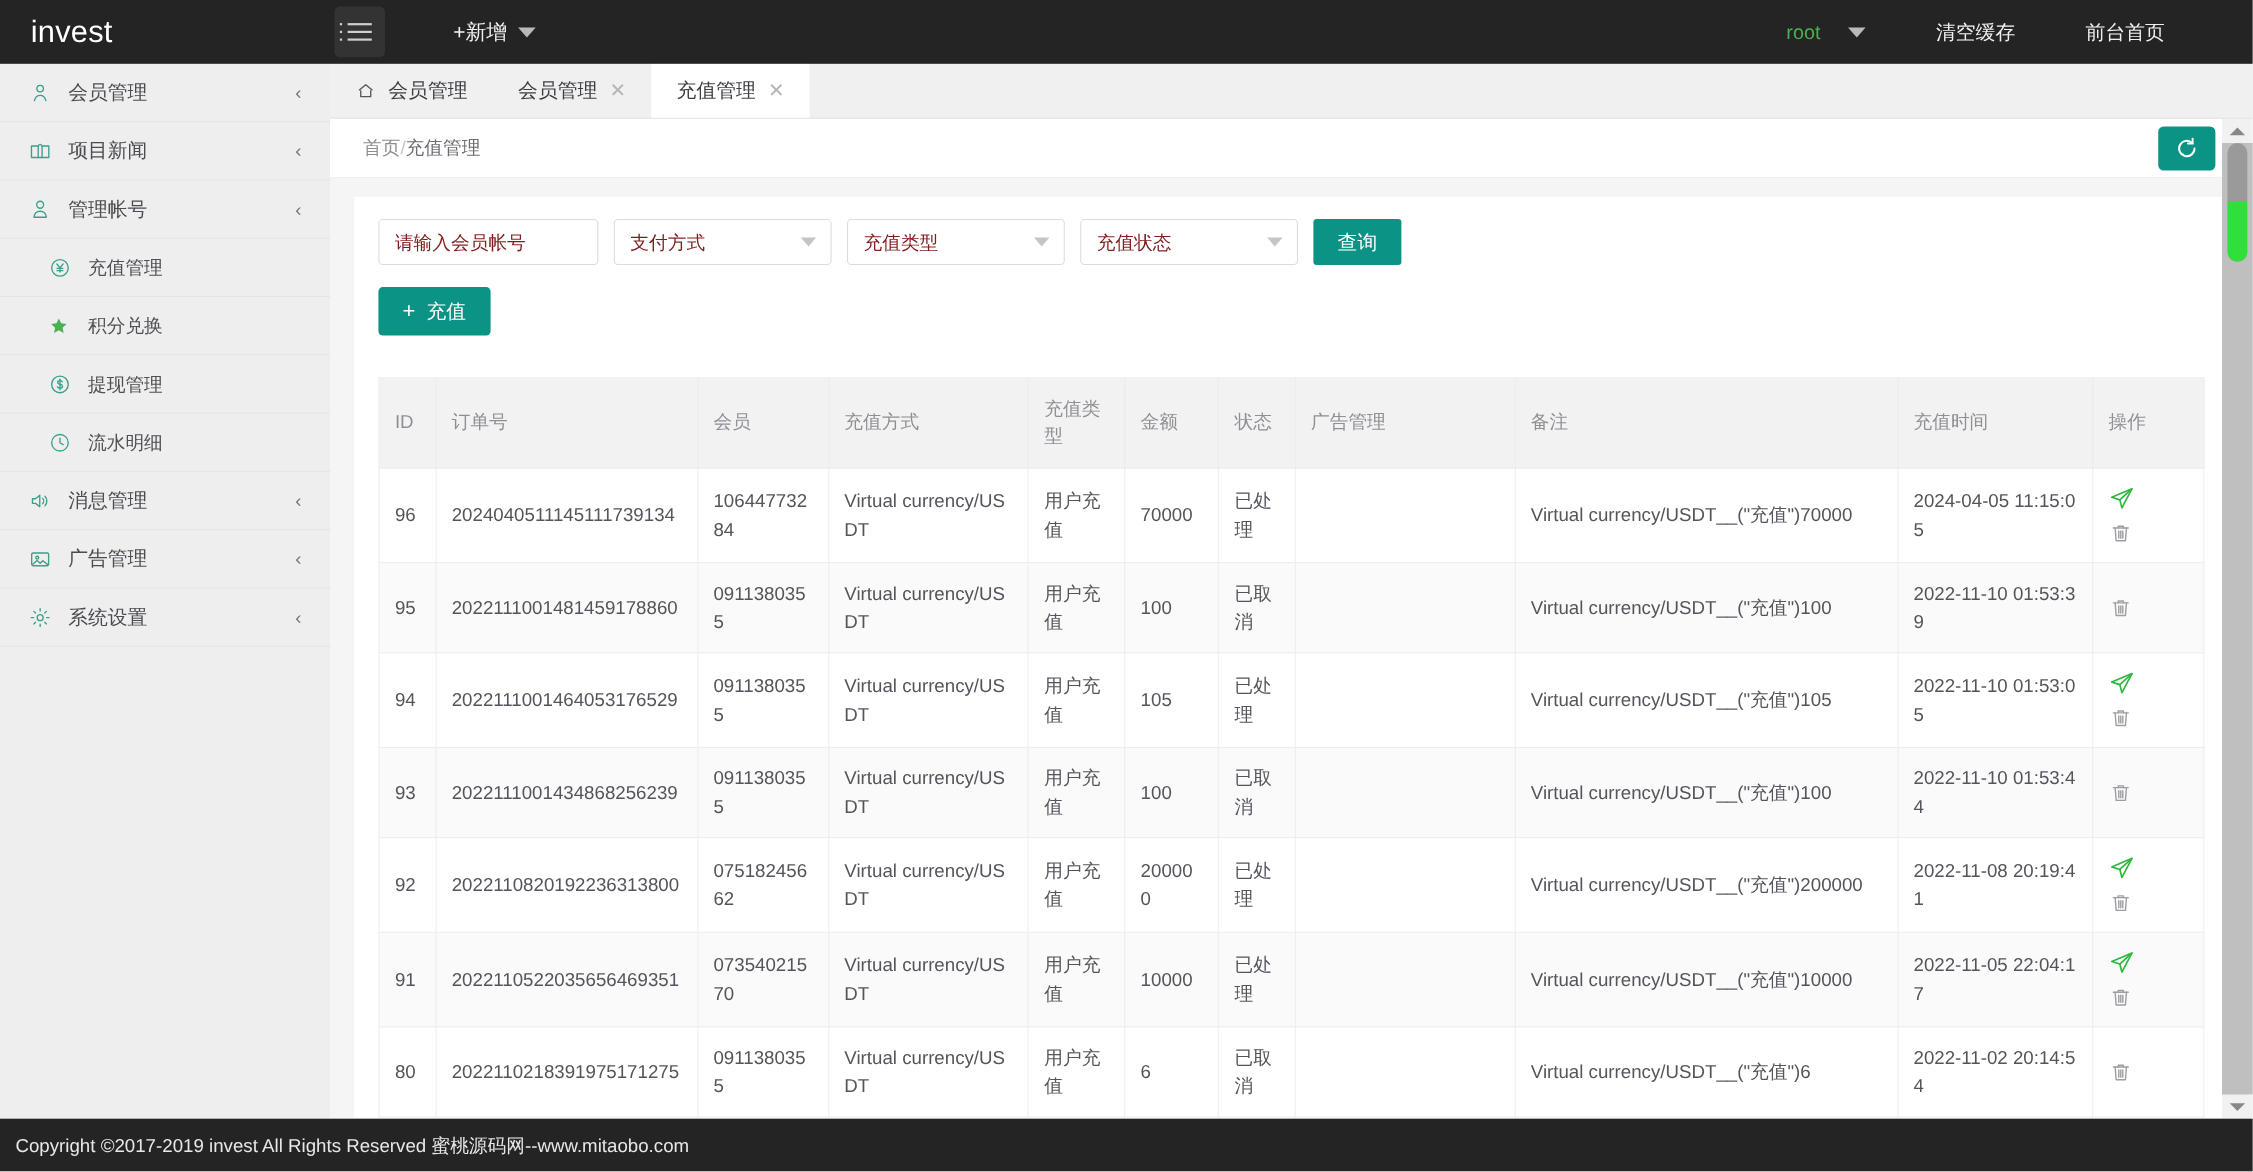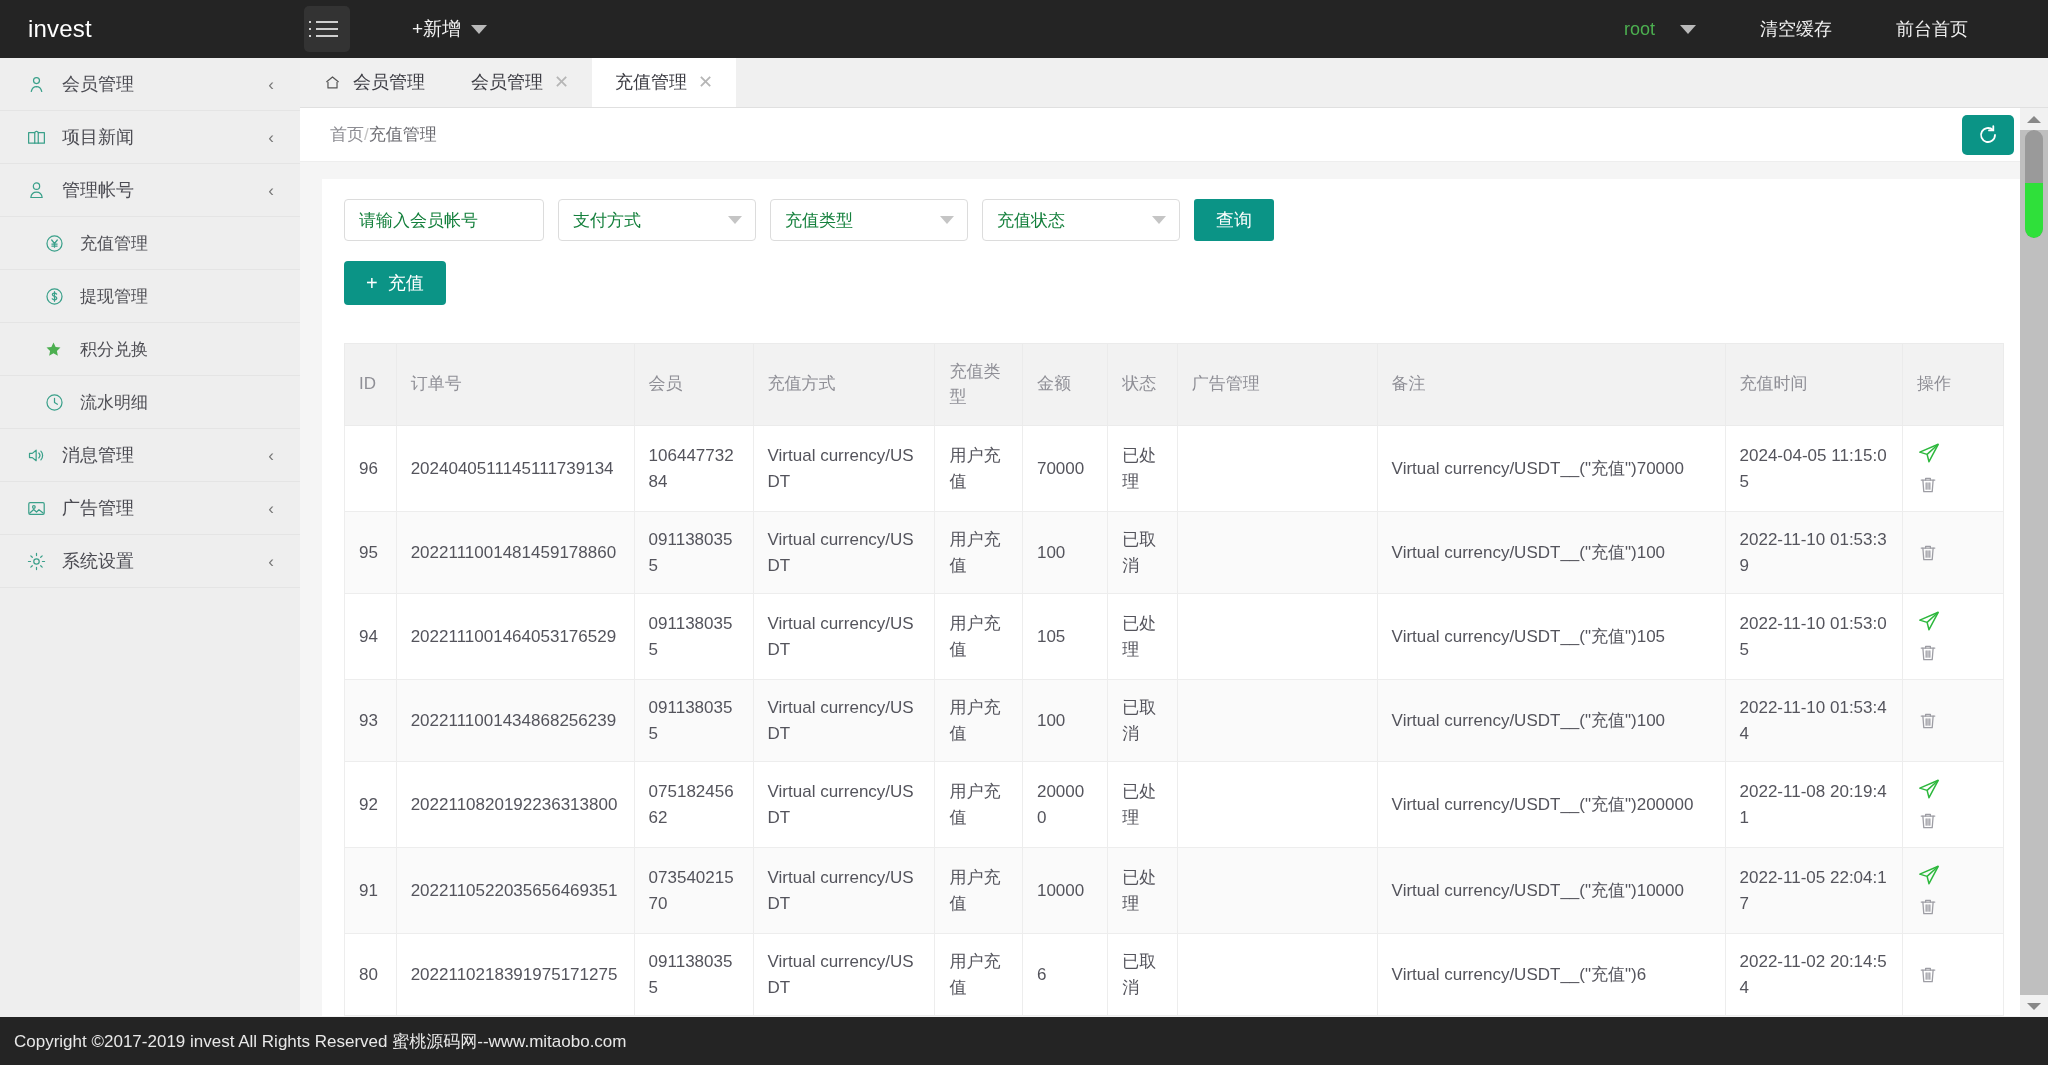--- a/index.html
+++ b/index.html
@@ -12,21 +12,21 @@
   body { position: relative; }
 
   
   #topbar {
     position: absolute; top: 0; left: 0; width: 2048px; height: 58px;
     background: #242424; display: flex; align-items: center;
     z-index: 30;
   }
   #brand {
     width: 300px; height: 58px; display: flex; align-items: center;
-    padding-left: 28px; color: #ffffff; font-size: 24px; letter-spacing: .2px;
+    padding-left: 28px; color: #ffffff; font-size: 28px; letter-spacing: .2px;
   }
   #hamburger {
     width: 46px; height: 46px; background: #333333; border-radius: 5px;
     display: flex; flex-direction: column; justify-content: center;
     align-items: center; gap: 5px; margin-left: 4px; cursor: pointer;
   }
   #hamburger i {
     display:block; width: 22px; height: 2px; background: #cfcfcf; position: relative;
   }
   #hamburger i::before{
@@ -109,21 +109,21 @@
 
   #panel {
     margin: 17px 22px 0 22px; background: #ffffff; padding: 0 0 0 0;
     min-height: 300px;
   }
   #filterbar {
     display: flex; align-items: center; padding: 20px 22px 0 22px; gap: 0;
   }
   .f-input, .f-select {
     height: 42px; border: 1px solid #dcdcdc; background: #fff;
-    border-radius: 4px; font-size: 17px; color: #15803d;
+    border-radius: 4px; font-size: 17px; color: #7f1d1d;
     display: flex; align-items: center; padding: 0 14px; margin-right: 14px;
     position: relative; cursor: text;
   }
   .f-input { width: 200px; }
   .f-select { width: 198px; cursor: pointer; }
   .f-select .sel-caret {
     position: absolute; right: 13px; top: 50%; margin-top: -4px;
     width: 0; height: 0; border-left: 7px solid transparent;
     border-right: 7px solid transparent; border-top: 8px solid #c5c5c5;
   }
@@ -278,35 +278,35 @@
           <path d="M8.8 8l3.2 4 3.2-4"></path>
           <path d="M9 12.6h6"></path>
           <path d="M9 14.9h6"></path>
           <path d="M12 12v4.2"></path>
         </svg>
       </span>
       <span class="s-label">充值管理</span>
     </div>
     <div class="s-item sub">
       <span class="s-ico">
+        <svg width="19" height="19" viewBox="0 0 24 24" fill="#4caf50" stroke="none">
+          <path d="M12 3.2l2.7 5.6 6.1.8-4.5 4.2 1.2 6-5.5-3-5.5 3 1.2-6L3.2 9.6l6.1-.8z"></path>
+        </svg>
+      </span>
+      <span class="s-label">积分兑换</span>
+    </div>
+    <div class="s-item sub">
+      <span class="s-ico">
         <svg width="21" height="21" viewBox="0 0 24 24" fill="none" stroke="#3aa08a" stroke-width="1.4" stroke-linecap="round" stroke-linejoin="round">
           <circle cx="12" cy="12" r="8.6"></circle>
           <path d="M14.4 9.3c-.5-.8-1.4-1.2-2.4-1.2-1.4 0-2.4.7-2.4 1.8 0 2.5 5 1.3 5 3.9 0 1.2-1.1 2-2.6 2-1.1 0-2.1-.4-2.6-1.3"></path>
           <path d="M12 6.5v11"></path>
         </svg>
       </span>
       <span class="s-label">提现管理</span>
-    </div>
-    <div class="s-item sub">
-      <span class="s-ico">
-        <svg width="19" height="19" viewBox="0 0 24 24" fill="#4caf50" stroke="none">
-          <path d="M12 3.2l2.7 5.6 6.1.8-4.5 4.2 1.2 6-5.5-3-5.5 3 1.2-6L3.2 9.6l6.1-.8z"></path>
-        </svg>
-      </span>
-      <span class="s-label">积分兑换</span>
     </div>
     <div class="s-item sub">
       <span class="s-ico">
         <svg width="21" height="21" viewBox="0 0 24 24" fill="none" stroke="#3aa08a" stroke-width="1.4" stroke-linecap="round" stroke-linejoin="round">
           <circle cx="12" cy="12" r="8.6"></circle>
           <path d="M12 7.2V12l3.3 2"></path>
         </svg>
       </span>
       <span class="s-label">流水明细</span>
     </div>

